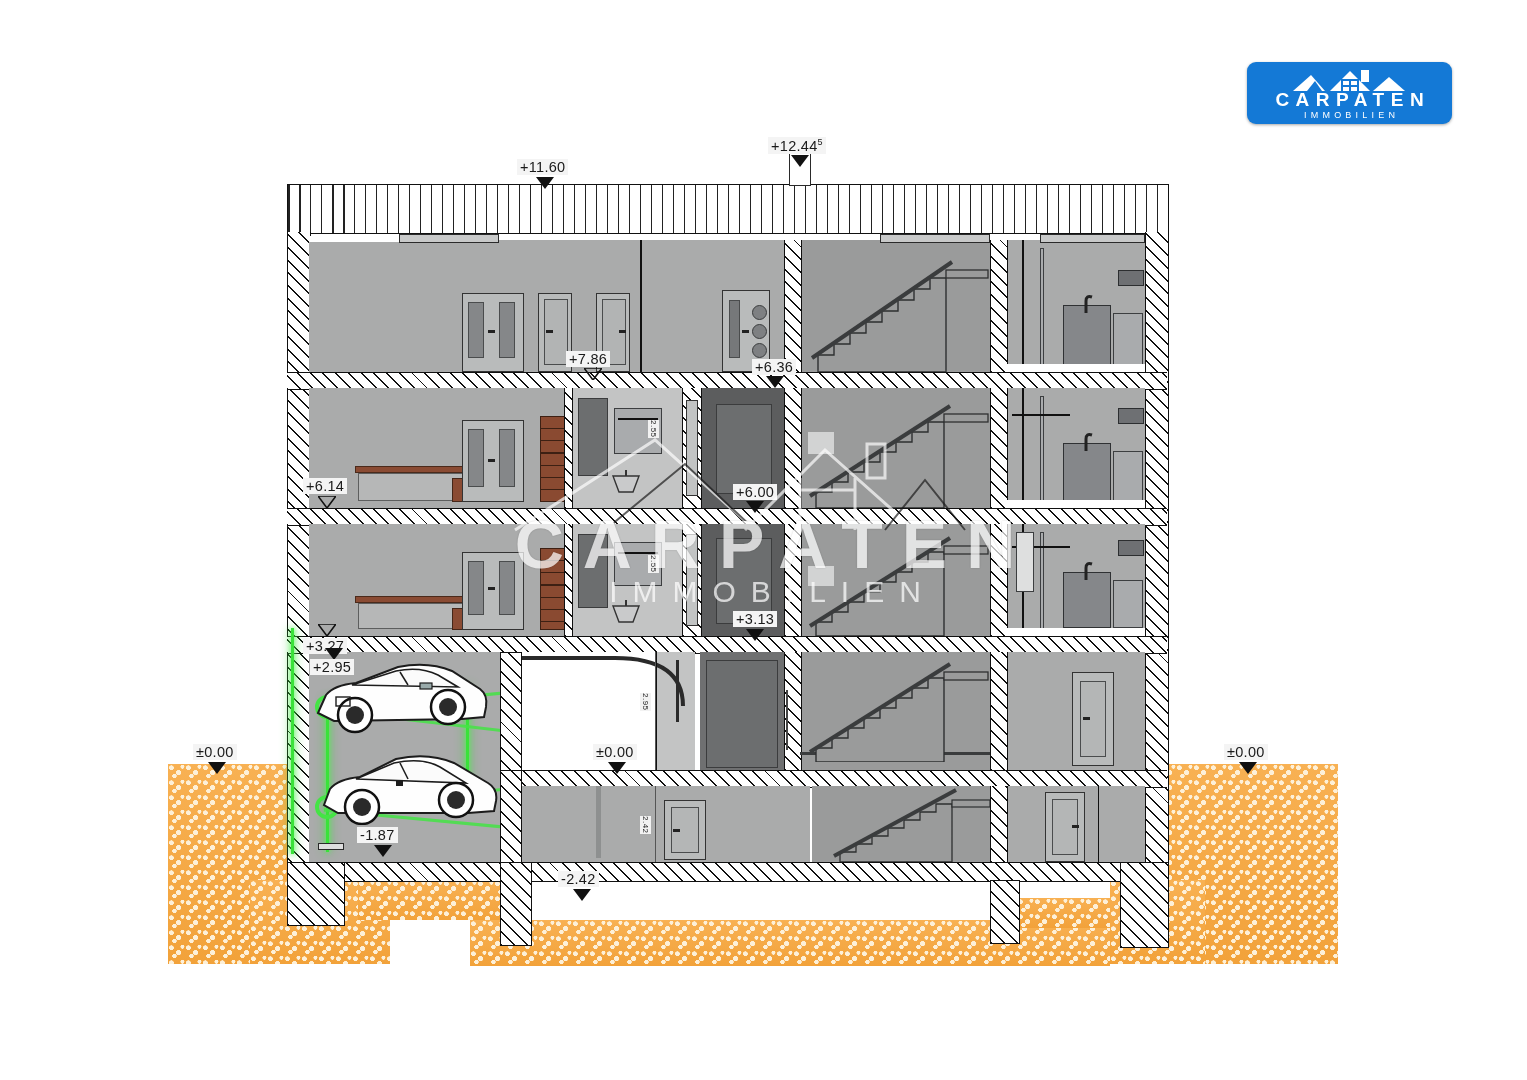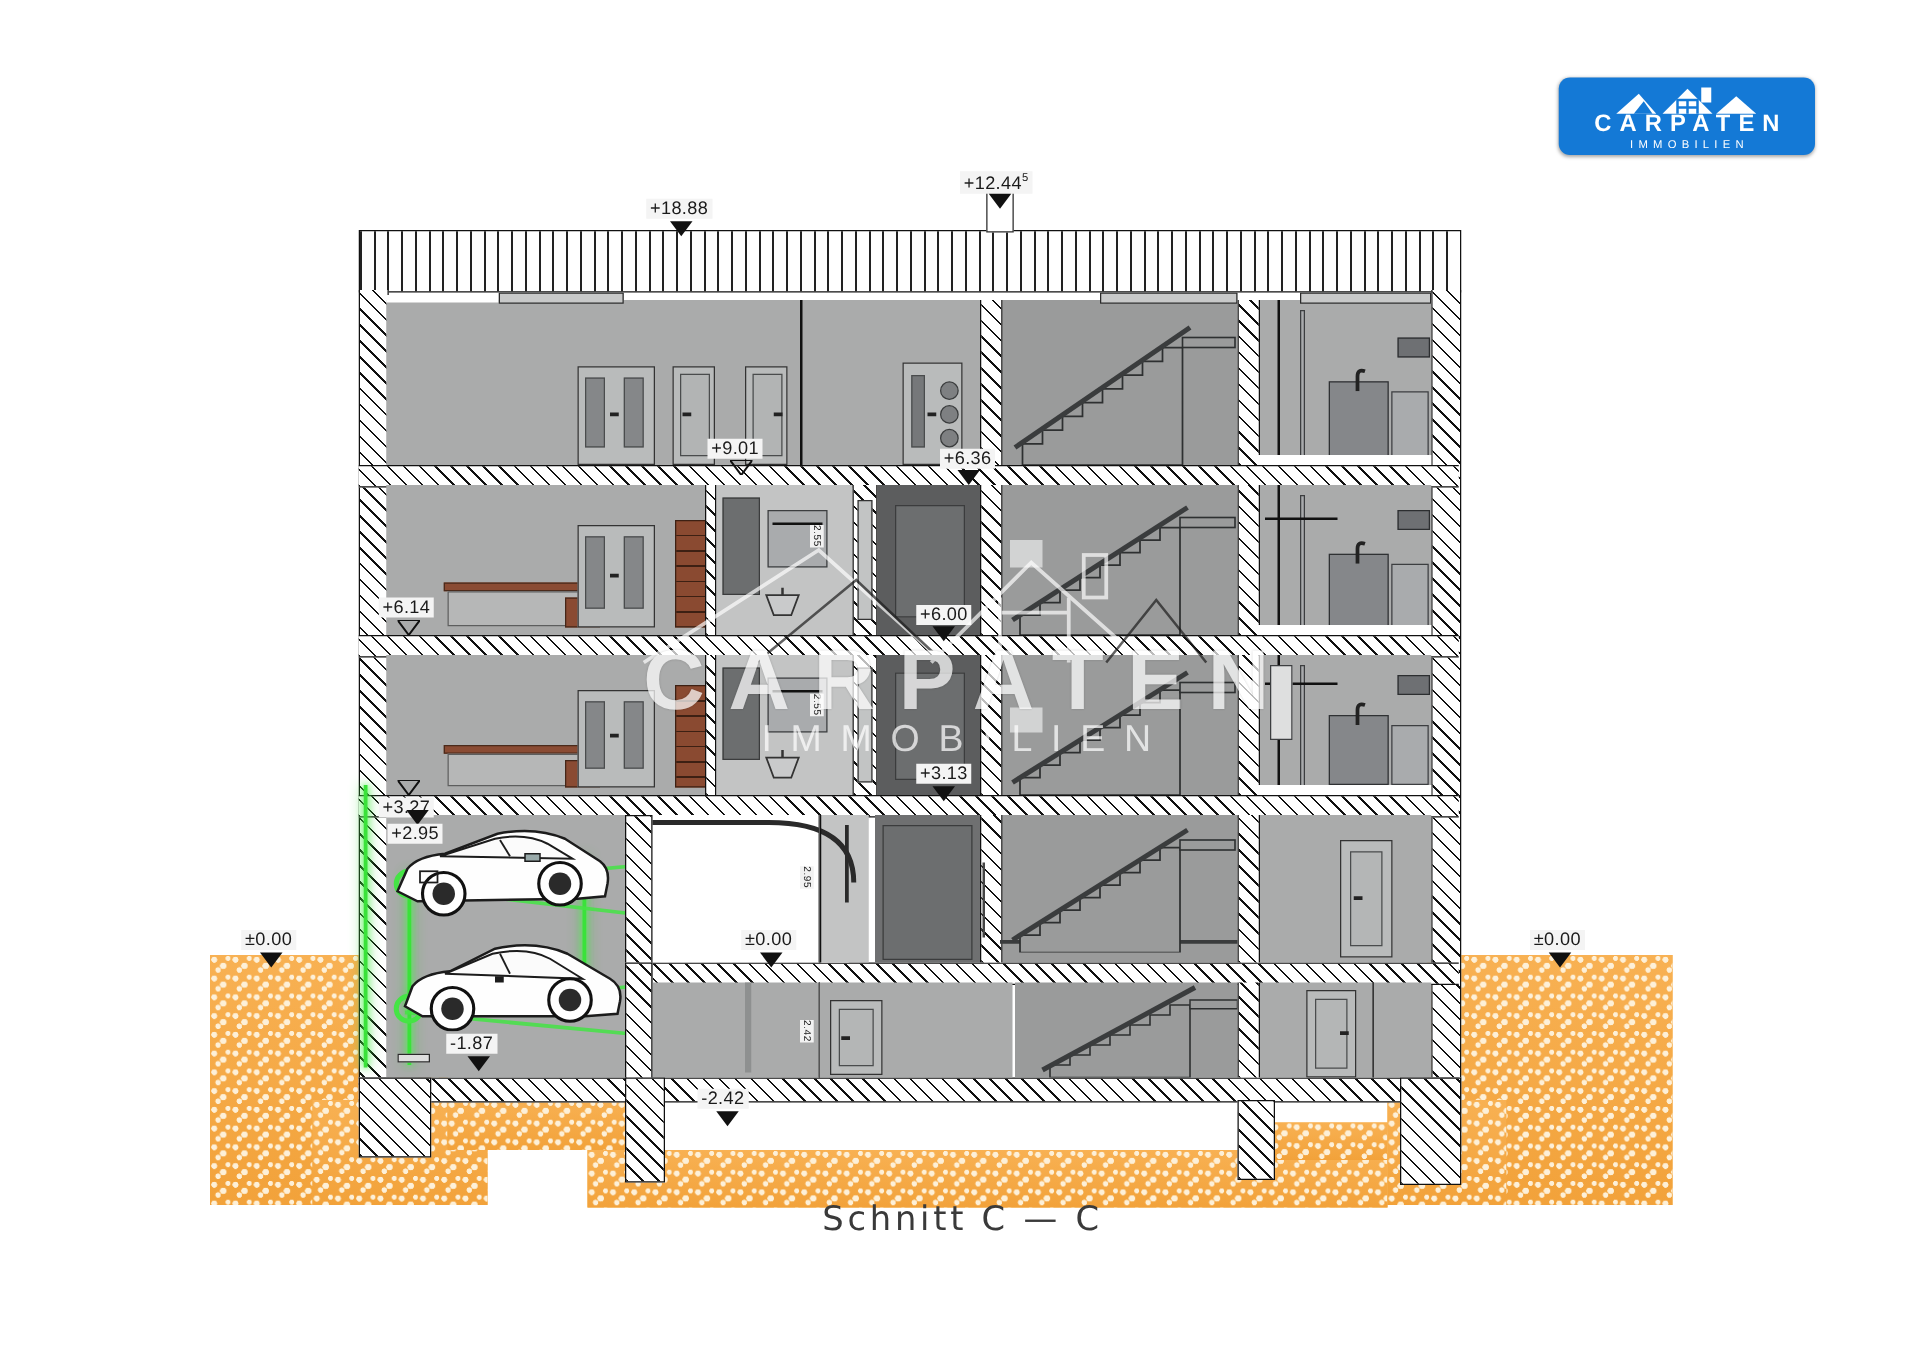--- a/index.html
+++ b/index.html
@@ -384,29 +384,29 @@
       <line x1="4" y1="70" x2="126" y2="4" stroke="#3a3c3d" stroke-width="4"></line>
       <rect x="122" y="14" width="38" height="7" fill="#9a9b9b" stroke="#2e3031" stroke-width="1.2"></rect>
     </svg>
   </div>
 
   <div class="wallp" style="left:287px;top:862px;width:56px;height:62px;"></div>
   <div class="wallp" style="left:500px;top:862px;width:30px;height:82px;"></div>
   <div class="wallp" style="left:990px;top:880px;width:28px;height:62px;"></div>
   <div class="wallp" style="left:1120px;top:862px;width:47px;height:84px;"></div>
 
-  <div class="el" style="left:517px;top:159px;">+18.88</div>
+  <div class="el" style="left:517px;top:159px;">+11.60</div>
   <div class="tri" style="left:536px;top:177px;"></div>
 
   <div class="el sup" style="left:768px;top:137px;">
     <span>+12.44</span><sup>5</sup>
   </div>
   <div class="tri" style="left:791px;top:155px;"></div>
 
-  <div class="el" style="left:566px;top:351px;">+9.01</div>
+  <div class="el" style="left:566px;top:351px;">+7.86</div>
   <div class="triopen" style="left:584px;top:368px;">
     <svg width="18" height="12">
         <polygon points="0,0 18,0 9,12" fill="none" stroke="#111" stroke-width="1.6"></polygon>
       </svg>
   </div>
 
   <div class="el" style="left:752px;top:359px;">+6.36</div>
   <div class="tri" style="left:766px;top:376px;"></div>
 
   <div class="el" style="left:303px;top:478px;">+6.14</div>
@@ -460,15 +460,14 @@
       <path d="M150 110 L230 44 L300 110" fill="none" stroke="#1a1a1a" stroke-width="2"></path>
       <path d="M290 110 L370 30 L460 110" fill="none" stroke="#fff" stroke-width="3"></path>
       <path d="M345 58 L345 110 M400 58 L400 110 M345 70 L400 70" fill="none" stroke="#fff" stroke-width="3"></path>
       <rect x="412" y="24" width="18" height="34" fill="none" stroke="#fff" stroke-width="3"></rect>
       <path d="M430 110 L470 60 L510 110" fill="none" stroke="#1a1a1a" stroke-width="2"></path>
     </svg>
     <div class="wt1">CARPATEN</div>
     <div class="wt2">IMMOBILIEN</div>
   </div>
 
-  <div id="title">Schnitt C — C</div>
 
 </div>
 
 </body></html>

